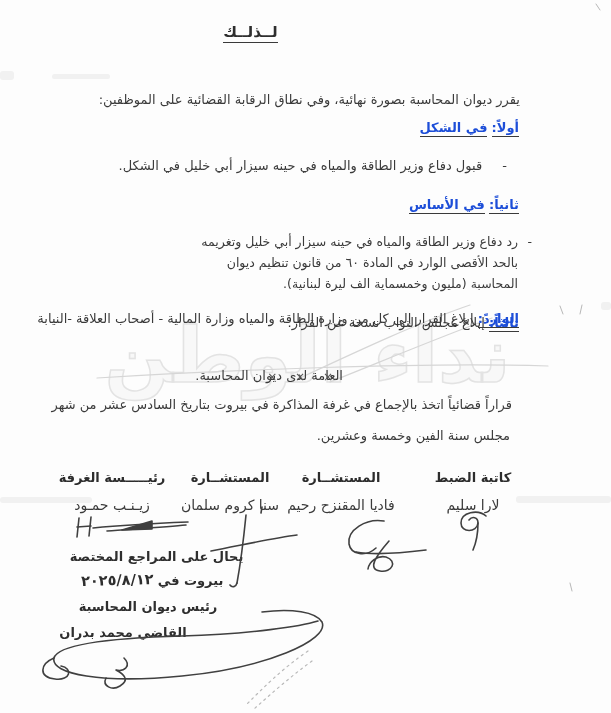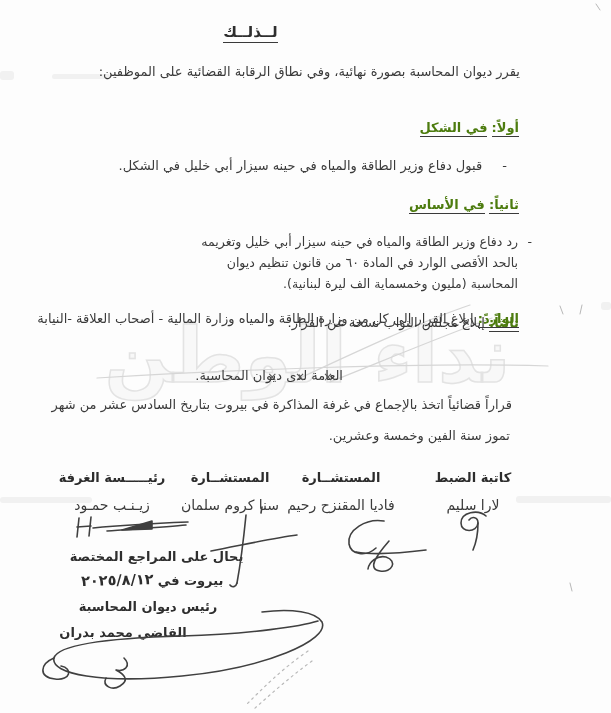--- a/index.html
+++ b/index.html
@@ -9,21 +9,21 @@
     font-family:"DejaVu Sans",sans-serif;
     color:#3a3a3a;
   }
   .abs{position:absolute;}
   .rtl{direction:rtl;unicode-bidi:isolate;}
   .nowrap{white-space:nowrap;}
   .bold{font-weight:bold;color:#2e2e2e;}
   .txt{font-size:13px;letter-spacing:0;}
   .small{font-size:12.5px;}
   .underl{border-bottom:1.4px solid #3a3a3a;padding-bottom:1px;}
-  .lbl{font-weight:bold;color:#4d7c0f;}
+  .lbl{font-weight:bold;color:#1d4ed8;}
   .gap{margin-left:13px;} 
   .center{text-align:center;}
   .col{width:150px;text-align:center;}
   .role{font-size:13px;font-weight:bold;color:#2d2d2d;}
   .name{font-size:14px;color:#3a3a3a;}
   .sig path{fill:none;stroke:#404040;stroke-width:1.6;stroke-linecap:round;stroke-linejoin:round;}
   .streak{background:#ededed;opacity:.8;border-radius:3px;}
   #watermark{
     z-index:1;direction:rtl;text-align:center;
     font-weight:bold;font-size:76px;line-height:84px;
@@ -57,21 +57,21 @@
     <path d="M300,378 C360,350 420,322 470,305"></path>
     <path d="M330,382 C390,358 445,335 492,318"></path>
     <path d="M97,378 C230,370 420,362 548,366"></path>
   </g>
 </svg>
 
 <div class="abs rtl center layer2" style="left:0;top:23px;width:501px;font-size:15px;">
   <span class="bold underl">لــذلــك</span>
 </div>
 
-<div class="abs rtl txt nowrap layer2" style="right:91px;top:64px;margin-left:20px;">يقرر ديوان المحاسبة بصورة نهائية، وفي نطاق الرقابة القضائية على الموظفين:</div>
+<div class="abs rtl txt nowrap layer2" style="right:91px;top:92px;margin-left:20px;">يقرر ديوان المحاسبة بصورة نهائية، وفي نطاق الرقابة القضائية على الموظفين:</div>
 
 <div class="abs rtl txt nowrap layer2" style="right:92px;top:120px;">
   <span class="lbl underl">أولاً:</span>
   <span class="lbl underl gap">في الشكل</span>
 </div>
 <div class="abs rtl txt nowrap layer2" style="right:104px;top:158px;">
   <span>-</span>
   <span class="gap" style="margin-right:16px;">قبول دفاع وزير الطاقة والمياه في حينه سيزار أبي خليل في الشكل.</span>
 </div>
 
@@ -95,21 +95,21 @@
 </div>
 <div class="abs rtl txt nowrap layer2" style="right:268px;top:338px;margin-top:30px;">العامة لدى ديوان المحاسبة.</div>
 
 <div class="abs layer2" style="right:278px;top:370px;font-size:12px;color:#555;">
   <span>×</span>
   <span style="margin:0 14px;">×</span>
   <span>×</span>
 </div>
 
 <div class="abs rtl txt nowrap layer2" style="right:99px;top:397px;">قراراً قضائياً اتخذ بالإجماع في غرفة المذاكرة في بيروت بتاريخ السادس عشر من شهر</div>
-<div class="abs rtl txt nowrap layer2" style="right:101px;top:428px;">تموز سنة الفين وخمسة وعشرين.</div>
+<div class="abs rtl txt nowrap layer2" style="right:101px;top:428px;">مجلس سنة الفين وخمسة وعشرين.</div>
 
 <div class="abs rtl col role layer2" style="right:63px;top:470px;">كاتبة الضبط</div>
 <div class="abs rtl col role layer2" style="right:195px;top:470px;">المستشــارة</div>
 <div class="abs rtl col role layer2" style="right:306px;top:470px;">المستشــارة</div>
 <div class="abs rtl col role layer2" style="right:424px;top:470px;">رئيـــــسة الغرفة</div>
 
 <div class="abs rtl col name layer2" style="right:63px;top:497px;">لارا سليم</div>
 <div class="abs rtl col name layer2" style="right:195px;top:497px;">فاديا المقنزح رحيم</div>
 <div class="abs rtl col name layer2" style="right:306px;top:497px;">سنا كروم سلمان</div>
 <div class="abs rtl col name layer2" style="right:424px;top:497px;">زيـنـب حمـود</div>

